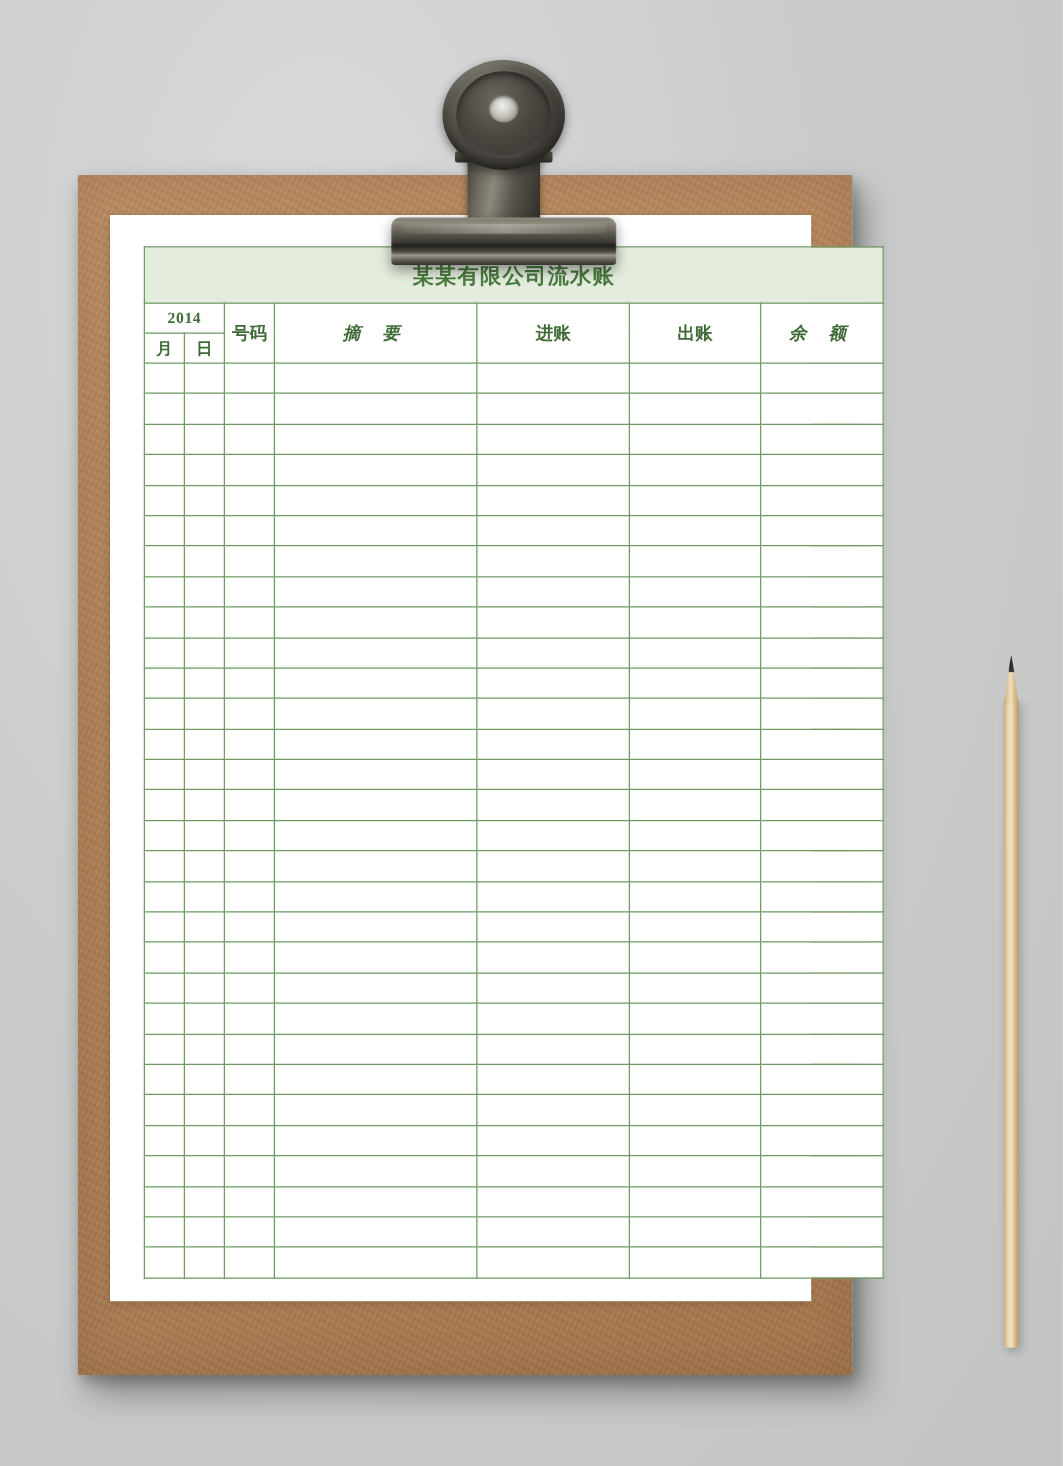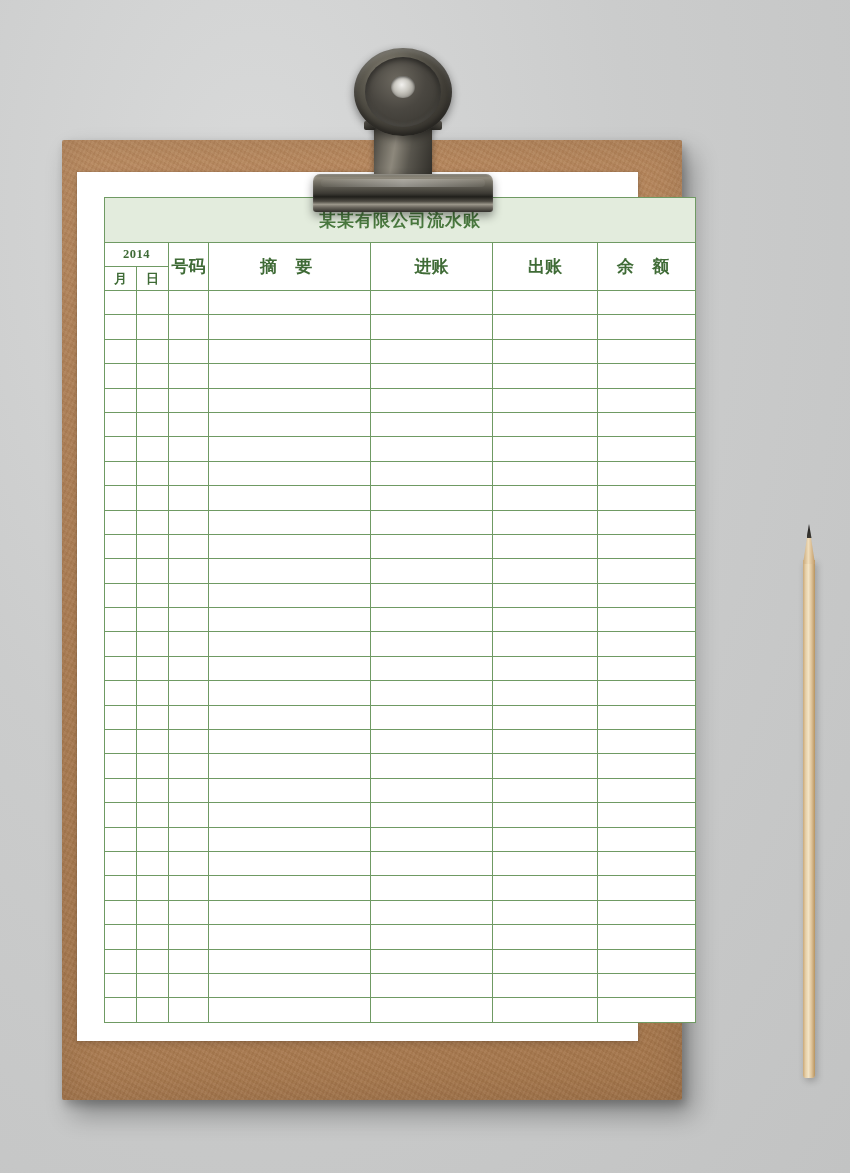--- a/index.html
+++ b/index.html
@@ -30,21 +30,21 @@
     border-radius:2px;
   }
   #clipboard-shadow-inner{
     position:absolute;left:0;top:0;width:100%;height:100%;
     box-shadow:inset 0 0 40px rgba(0,0,0,.10);
     pointer-events:none;
   }
 
   
   #paper{
-    position:absolute;left:77px;top:172px;width:561px;height:869px;
+    position:absolute;left:88px;top:172px;width:561px;height:869px;
     background:#ffffff;
     box-shadow:0 2px 7px rgba(0,0,0,.16), 0 0 1px rgba(0,0,0,.25);
   }
 
   
   #clip{position:absolute;left:313px;top:48px;width:180px;height:165px;}
   .clip-knob{
     position:absolute;left:41px;top:0px;width:98px;height:88px;border-radius:50%;
     background:
       radial-gradient(circle at 38% 30%, #8b8679 0%, #5d5a50 32%, #413e37 62%, #2d2b26 100%);
@@ -126,22 +126,22 @@
     color:#4a7a3f;
     font-size:17px;
     font-weight:bold;
     letter-spacing:1px;
   }
   
   .hdr{
     color:#3f6b36;font-weight:bold;font-size:13px;height:23px;
   }
   .hdr-year{font-size:12.5px;letter-spacing:.5px;}
-  .hdr-tall{height:46px;font-size:17px;}
-  .sp{letter-spacing:7px;padding-left:7px;}
+  .hdr-tall{height:46px;font-size:14px;}
+  .sp{letter-spacing:7px;padding-left:7px;font-style:italic;}
   
   td.c-month,td.c-day{color:#1b1bd6;font-weight:bold;font-size:12.5px;}
   td.c-no{color:#cf1f1f;font-weight:bold;font-size:12.5px;}
   td.c-desc{color:#1b1bd6;font-weight:bold;font-size:12.5px;}
   td.c-in,td.c-out,td.c-bal{color:#1b1bd6;font-weight:bold;font-size:12.5px;}
   tbody tr{height:24.4px;}
   col.w-m{width:32px;}
   col.w-d{width:32px;}
   col.w-n{width:40px;}
   col.w-s{width:162px;}

